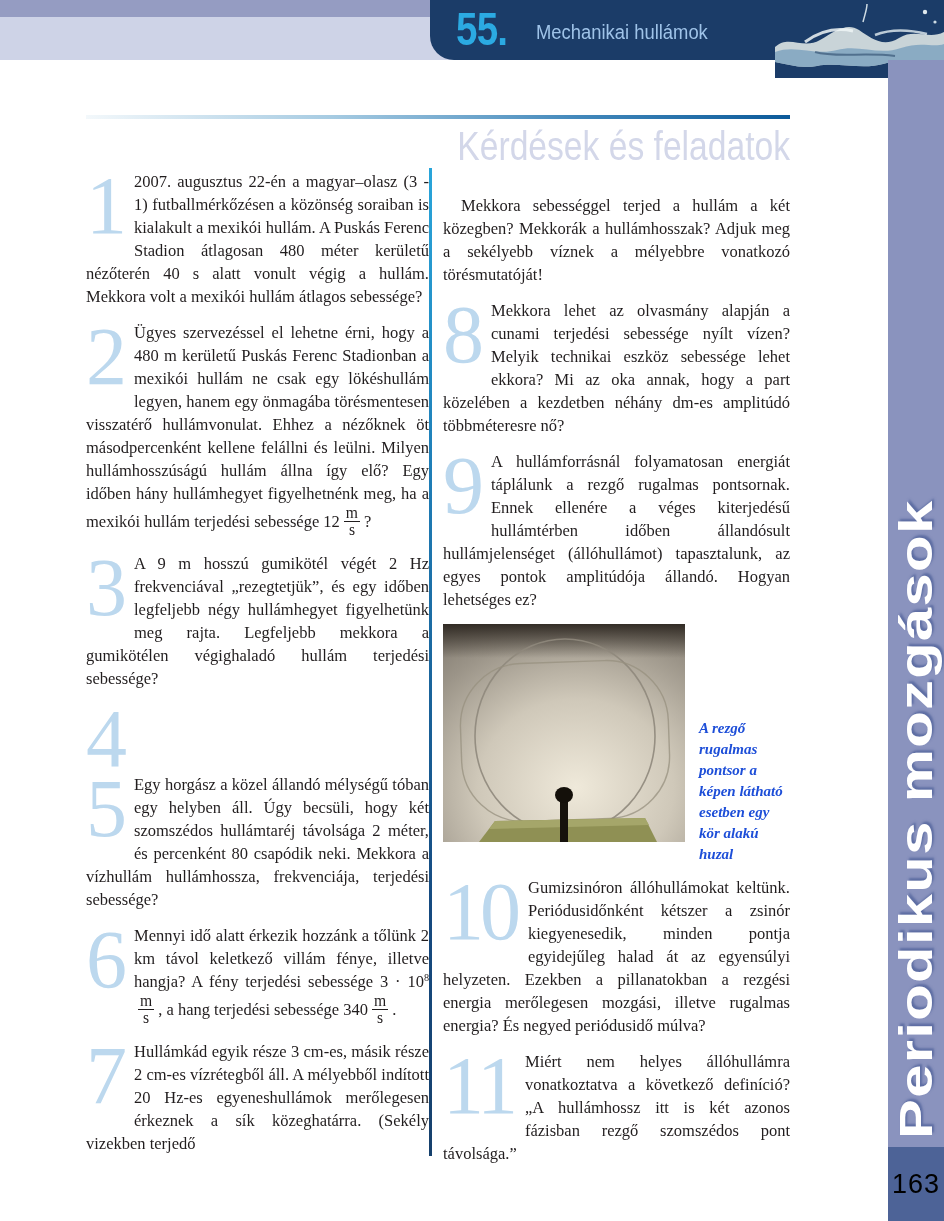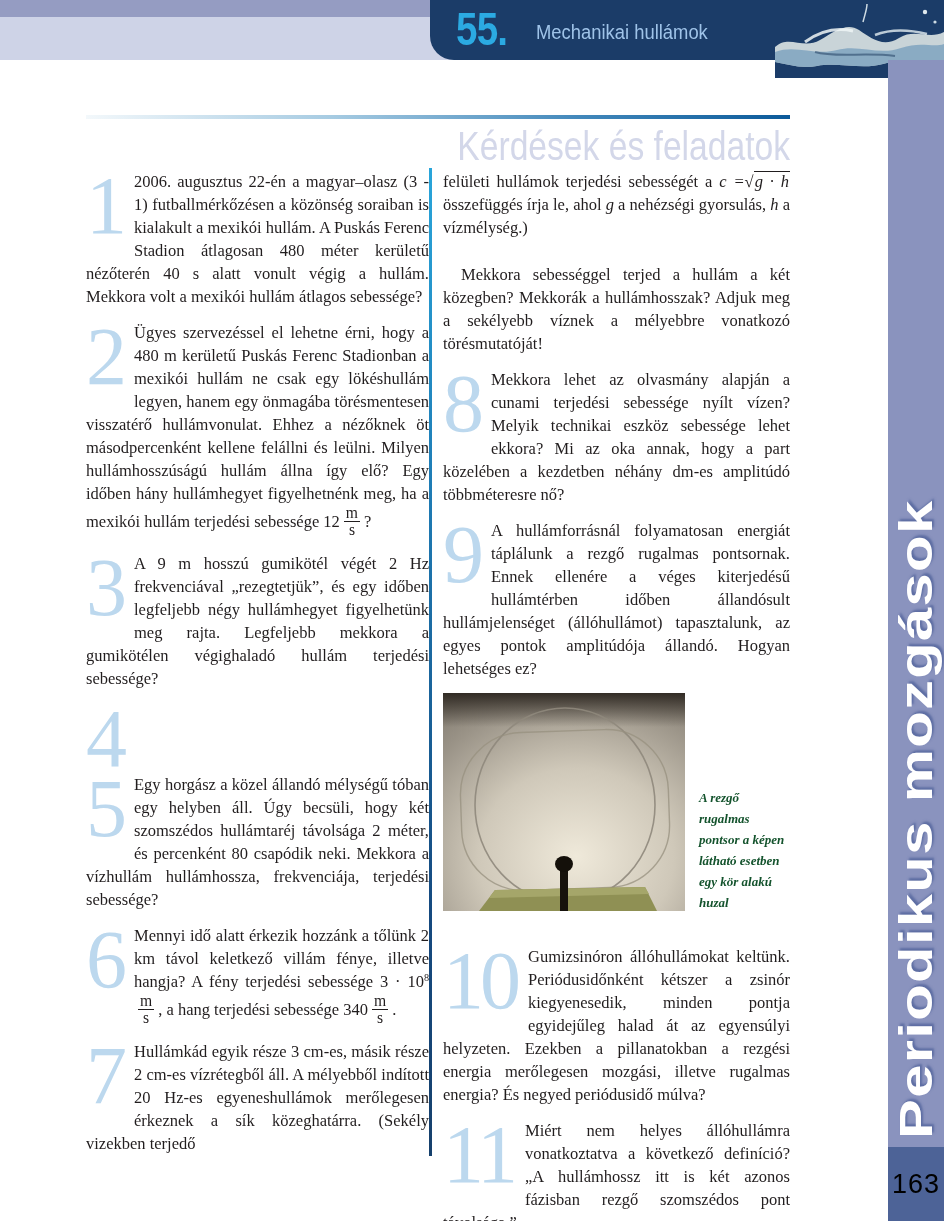--- a/index.html
+++ b/index.html
@@ -60,21 +60,21 @@
   .cont p { margin:0; text-align:justify; font-size:16.5px; line-height:23px; }
   .cont p.indent { text-indent:18px; margin-bottom:13px;margin-top:24px; }
   .it { font-style:italic; }
   .radicand { font-style:italic; border-top:1px solid #211d1e; padding:0 1px; }
 
   
   .photo-row { clear:both; position:relative; height:242px; margin:4px 0 10px 0; }
   .photo { position:absolute; left:0; top:0; width:242px; height:218px; }
   .caption {
     position:absolute; left:256px; top:94px; width:92px;
-    font-style:italic; font-weight:bold; font-size:13px; line-height:21px; color:#14532d;
+    font-style:italic; font-weight:bold; font-size:15px; line-height:21px; color:#1d4ed8;
   }
 
   
   .sidebar { position:absolute; left:888px; top:60px; width:56px; height:1087px; background:#8a93be; }
   .sidebar-text {
     position:absolute; top:0; left:0; width:1087px; height:56px;
     transform-origin:0 0; transform:rotate(-90deg) translateX(-1087px);
     display:flex; align-items:center; box-sizing:border-box; padding-left:8px;
     font-family:"Liberation Sans", sans-serif; font-size:46px; font-weight:700; color:#ffffff;
     text-shadow:2px 2px 2px rgba(57,78,140,0.55); white-space:nowrap;
@@ -108,21 +108,21 @@
 </svg>
 
 <div class="rule"></div>
 <div class="section-title">Kérdések és feladatok</div>
 
 <div class="divider"></div>
 
 <div class="col-left">
 
   <div class="q">
-    <span class="qnum">1</span><span>2006. augusztus 22-én a magyar–olasz (3 - 1) futballmérkőzésen a közönség soraiban is kialakult a mexikói hullám. A Puskás Ferenc Stadion átlagosan 480 méter kerületű nézőterén 40 s alatt vonult végig a hullám. Mekkora volt a mexikói hullám átlagos sebessége?</span>
+    <span class="qnum">1</span><span>2007. augusztus 22-én a magyar–olasz (3 - 1) futballmérkőzésen a közönség soraiban is kialakult a mexikói hullám. A Puskás Ferenc Stadion átlagosan 480 méter kerületű nézőterén 40 s alatt vonult végig a hullám. Mekkora volt a mexikói hullám átlagos sebessége?</span>
   </div>
 
   <div class="q">
     <span class="qnum">2</span><span>Ügyes szervezéssel el lehetne érni, hogy a 480 m kerületű Puskás Ferenc Stadionban a mexikói hullám ne csak egy lökéshullám legyen, hanem egy önmagába törésmentesen visszatérő hullámvonulat. Ehhez a nézőknek öt másodpercenként kellene felállni és leülni. Milyen hullámhosszúságú hullám állna így elő? Egy időben hány hullámhegyet figyelhetnénk meg, ha a mexikói hullám terjedési sebessége 12</span><span class="frac"><span class="fn">m</span><span class="fd">s</span></span><span>?</span>
   </div>
 
   <div class="q">
     <span class="qnum">3</span><span>A 9 m hosszú gumikötél végét 2 Hz frekvenciával „rezegtetjük”, és egy időben legfeljebb négy hullámhegyet figyelhetünk meg rajta. Legfeljebb mekkora a gumikötélen végighaladó hullám terjedési sebessége?</span>
   </div>
 
@@ -140,27 +140,20 @@
 
   <div class="q">
     <span class="qnum">7</span><span>Hullámkád egyik része 3 cm-es, másik része 2 cm-es vízrétegből áll. A mélyebből indított 20 Hz-es egyeneshullámok merőlegesen érkeznek a sík közeghatárra. (Sekély vizekben terjedő</span>
   </div>
 
 </div>
 
 <div class="col-right">
 
   <div class="cont">
-    <p><span>felületi hullámok terjedési sebességét a</span>
-      <span class="it">c =</span><span>√</span><span class="radicand">g · h</span>
-      <span>összefüggés írja le, ahol</span>
-      <span class="it">g</span>
-      <span>a nehézségi gyorsulás,</span>
-      <span class="it">h</span>
-      <span>a vízmélység.)</span></p>
     <p class="indent">Mekkora sebességgel terjed a hullám a két közegben? Mekkorák a hullámhosszak? Adjuk meg a sekélyebb víznek a mélyebbre vonatkozó törésmutatóját!</p>
   </div>
 
   <div class="q">
     <span class="qnum">8</span><span>Mekkora lehet az olvasmány alapján a cunami terjedési sebessége nyílt vízen? Melyik technikai eszköz sebessége lehet ekkora? Mi az oka annak, hogy a part közelében a kezdetben néhány dm-es amplitúdó többméteresre nő?</span>
   </div>
 
   <div class="q">
     <span class="qnum">9</span><span>A hullámforrásnál folyamatosan energiát táplálunk a rezgő rugalmas pontsornak. Ennek ellenére a véges kiterjedésű hullámtérben időben állandósult hullámjelenséget (állóhullámot) tapasztalunk, az egyes pontok amplitúdója állandó. Hogyan lehetséges ez?</span>
   </div>

